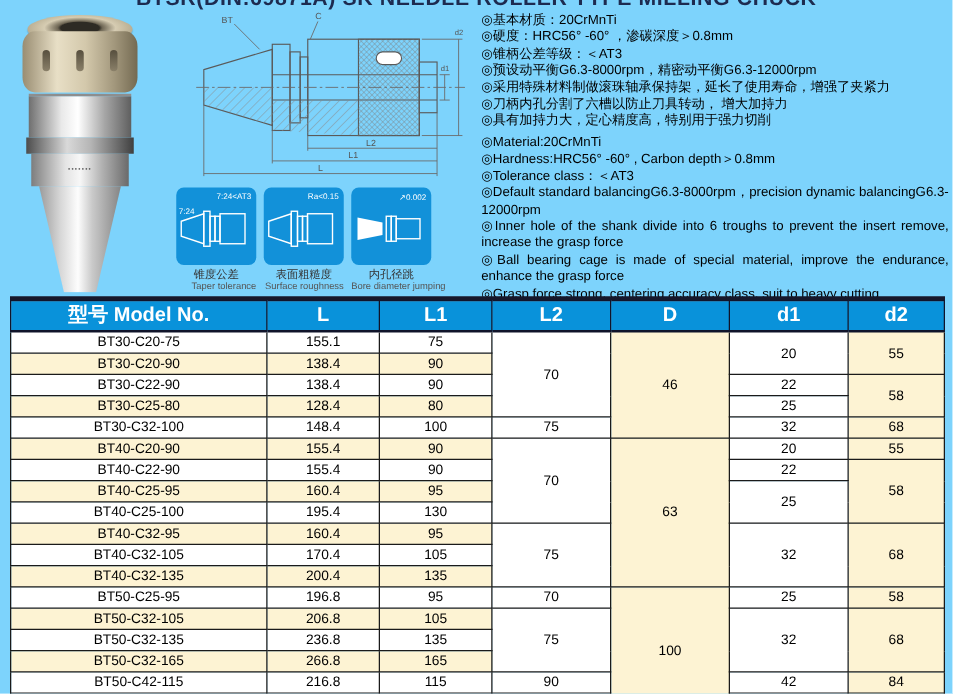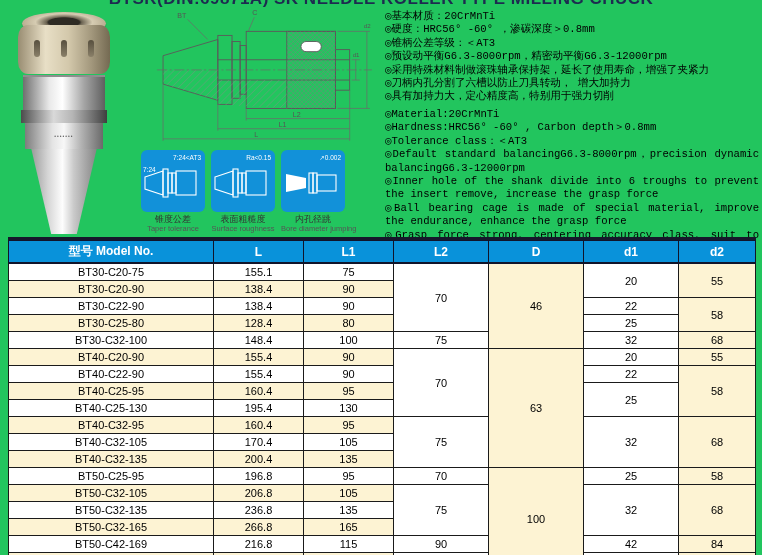--- a/index.html
+++ b/index.html
@@ -1,16 +1,16 @@
 <!DOCTYPE html>
 <html style="--header-blue: #0992da; --tile-blue: #1291d9; --cream: #fdf3d3; --line: #16182b; --title-navy: #1d2b50;"><head>
 <meta charset="utf-8">
 <style>
   html,body{margin:0;padding:0;background:#fff;}
-  .page{position:relative;width:762px;height:555px;overflow:hidden;background:#22c55e;
+  .page{position:relative;width:762px;height:555px;overflow:hidden;background:#7dd3fc;
         font-family:"Liberation Sans","DejaVu Sans",sans-serif;color:#000;}
 
   
   .title{position:absolute;top:-11px;left:0;width:100%;text-align:center;
          font-size:17px;font-weight:bold;letter-spacing:.5px;color:var(--title-navy,#1d2b50);
          white-space:nowrap;}
 
   
   .photo{position:absolute;left:8px;top:12px;width:112px;height:222px;}
   .photo .col{position:relative;width:100%;height:100%;display:flex;flex-direction:column;align-items:center;}
@@ -30,41 +30,41 @@
      background:linear-gradient(90deg,#7d7d7d,#e4e4e4 35%,#f7f7f7 50%,#b3b3b3 72%,#6a6a6a);}
   .engrave{font-size:5px;color:#3c3c3c;letter-spacing:1px;opacity:.8;}
   .cone{width:80px;height:88px;clip-path:polygon(9% 0,91% 0,66% 100%,34% 100%);
      background:linear-gradient(90deg,#818181 0%,#d6d6d6 30%,#fdfdfd 48%,#cacaca 62%,#6f6f6f 100%);}
 
   
   .drawing{position:absolute;left:152px;top:5px;width:230px;height:144px;}
 
   
   .specs{position:absolute;left:385px;width:374px;line-height:13.4px;font-size:10.6px;}
-  .specs p{margin:0;text-align:justify;font-family:Liberation Mono, monospace;}
+  .specs p{margin:0;text-align:justify;}
   .specs-cn{top:10px;}
   .specs-en{top:108px;}
 
   
   .tiles{position:absolute;left:116px;top:150px;display:flex;gap:6px;margin-left:25px;}
   .tile-wrap{width:64px;}
   .tile{position:relative;width:64px;height:62px;border-radius:6px;background:var(--tile-blue,#1291d9);}
   .tile svg{position:absolute;left:0;top:12px;}
   .note{position:absolute;top:4px;right:4px;color:#fff;font-size:6.5px;white-space:nowrap;}
   .note-side{position:absolute;top:16px;left:2px;color:#fff;font-size:6.5px;}
   .tlabel-zh{margin-top:2px;text-align:center;font-size:9px;color:#333;line-height:10px;}
-  .tlabel-en{text-align:center;font-size:7.5px;color:#555;line-height:9px;white-space:nowrap;}
+  .tlabel-en{text-align:right;font-size:7.5px;color:#555;line-height:9px;white-space:nowrap;}
 
   
   .table-wrap{position:absolute;left:8px;top:237px;width:748px;height:316px;overflow:hidden;
      border-top:3px solid var(--line,#16182b);}
   table{border-collapse:collapse;table-layout:fixed;width:747px;}
   col.c0{width:205px}col.c1{width:90px}col.c2{width:90px}col.c3{width:95px}
   col.c4{width:95px}col.c5{width:95px}col.c6{width:77px}
-  th{background:var(--header-blue,#0992da);color:#fff;font-size:12px;font-weight:bold;
+  th{background:var(--header-blue,#0992da);color:#fff;font-size:16px;font-weight:bold;
      height:19px;border:1px solid #10142a;border-bottom:2px solid #10142a;}
   td{border:1px solid #1a1a1a;height:16px;font-size:11px;text-align:center;
      padding:0;line-height:16px;}
   td.w{background:#fff;}
   td.c{background:var(--cream,#fdf3d3);}
 </style>
 </head>
 <body>
 
 <div class="page">
@@ -296,21 +296,21 @@
             <td class="w">22</td>
             <td rowspan="3" class="c">58</td>
           </tr>
           <tr>
             <td class="c model">BT40-C25-95</td>
             <td class="c">160.4</td>
             <td class="c">95</td>
             <td rowspan="2" class="w">25</td>
           </tr>
           <tr>
-            <td class="w model">BT40-C25-130</td>
+            <td class="w model">BT40-C25-100</td>
             <td class="w">195.4</td>
             <td class="w">130</td>
           </tr>
           <tr>
             <td class="c model">BT40-C32-95</td>
             <td class="c">160.4</td>
             <td class="c">95</td>
             <td rowspan="3" class="w">75</td>
             <td rowspan="3" class="w">32</td>
             <td rowspan="3" class="c">68</td>
@@ -346,21 +346,21 @@
             <td class="w model">BT50-C32-135</td>
             <td class="w">236.8</td>
             <td class="w">135</td>
           </tr>
           <tr>
             <td class="c model">BT50-C32-165</td>
             <td class="c">266.8</td>
             <td class="c">165</td>
           </tr>
           <tr>
-            <td class="w model">BT50-C42-169</td>
+            <td class="w model">BT50-C42-115</td>
             <td class="w">216.8</td>
             <td class="w">115</td>
             <td class="w">90</td>
             <td class="w">42</td>
             <td class="c">84</td>
           </tr>
           <tr>
             <td class="c model"></td>
             <td class="c"></td>
             <td class="c"></td>

